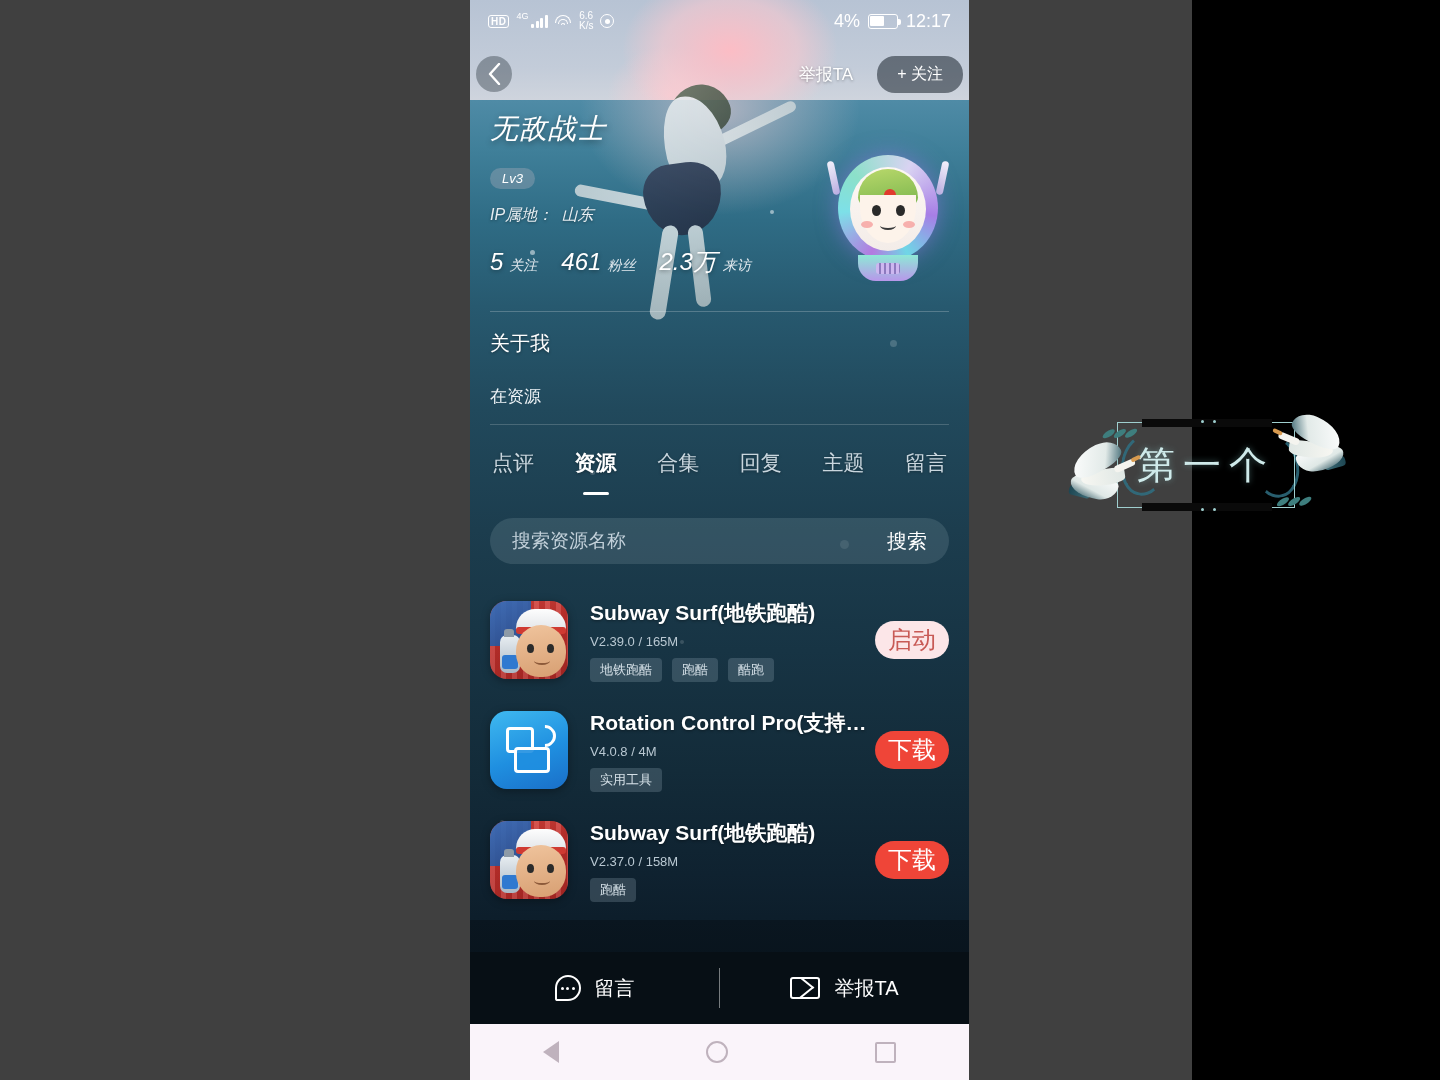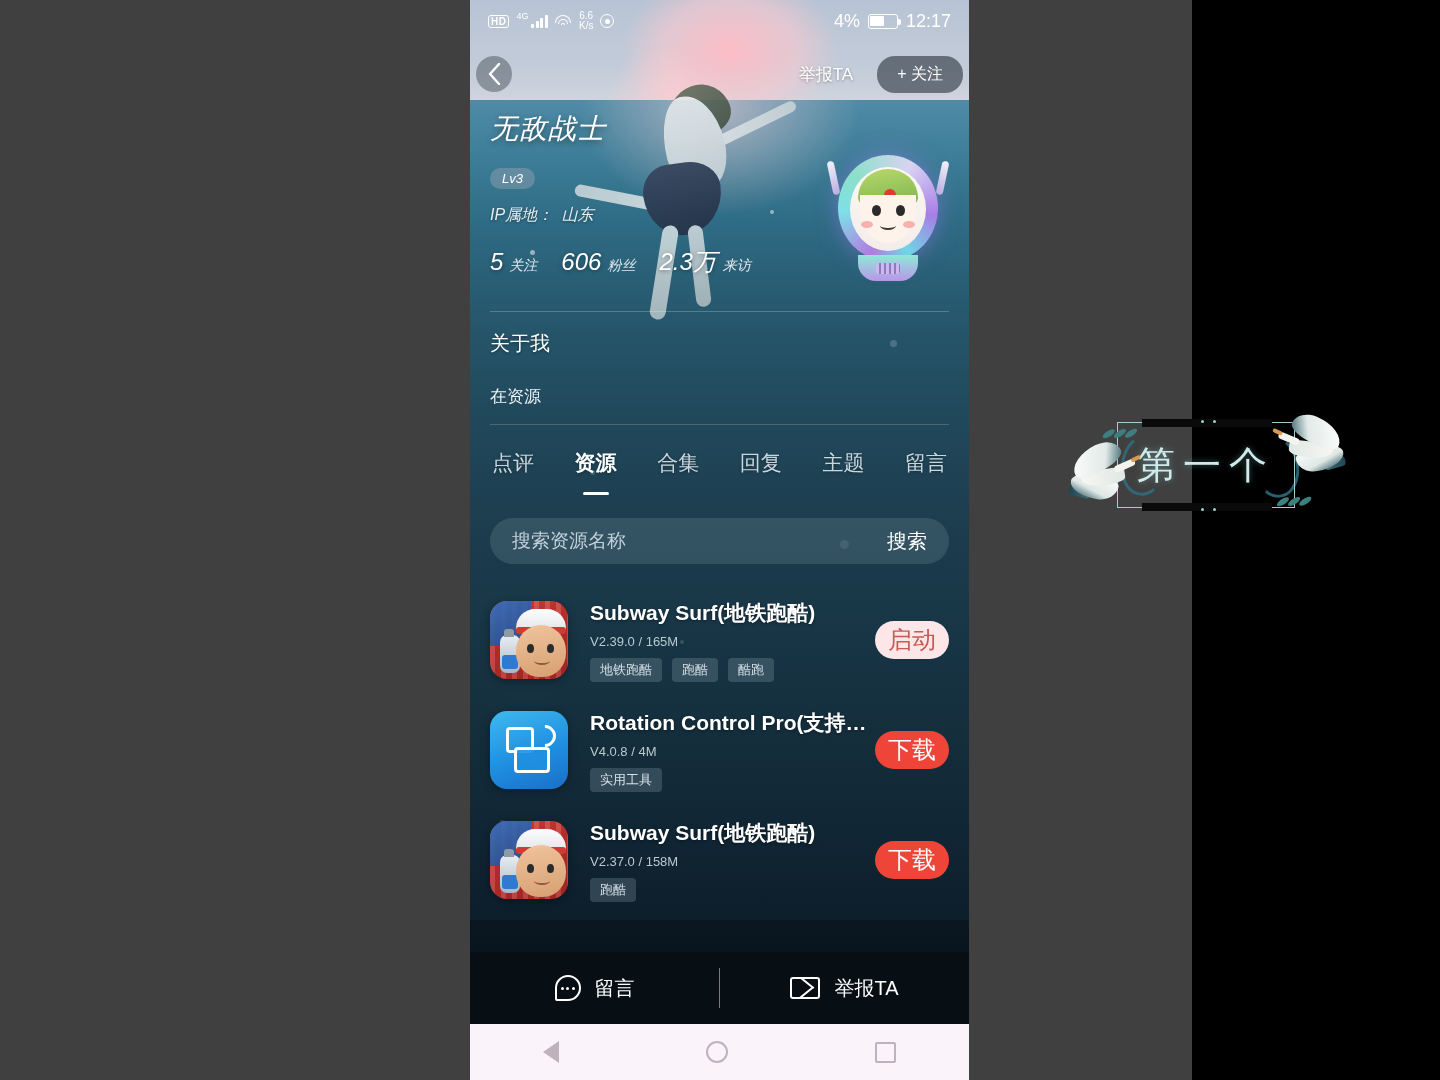--- a/index.html
+++ b/index.html
@@ -514,21 +514,21 @@
       <div class="ip-line">
         <span>IP属地：</span>
         <span class="val">山东</span>
       </div>
       <div class="stats">
         <div class="grp">
           <span class="num">5</span>
           <span class="lbl">关注</span>
         </div>
         <div class="grp">
-          <span class="num">606</span>
+          <span class="num">461</span>
           <span class="lbl">粉丝</span>
         </div>
         <div class="grp">
           <span class="num">2.3万</span>
           <span class="lbl">来访</span>
         </div>
       </div>
     </div>
 
     <div class="avatar">

